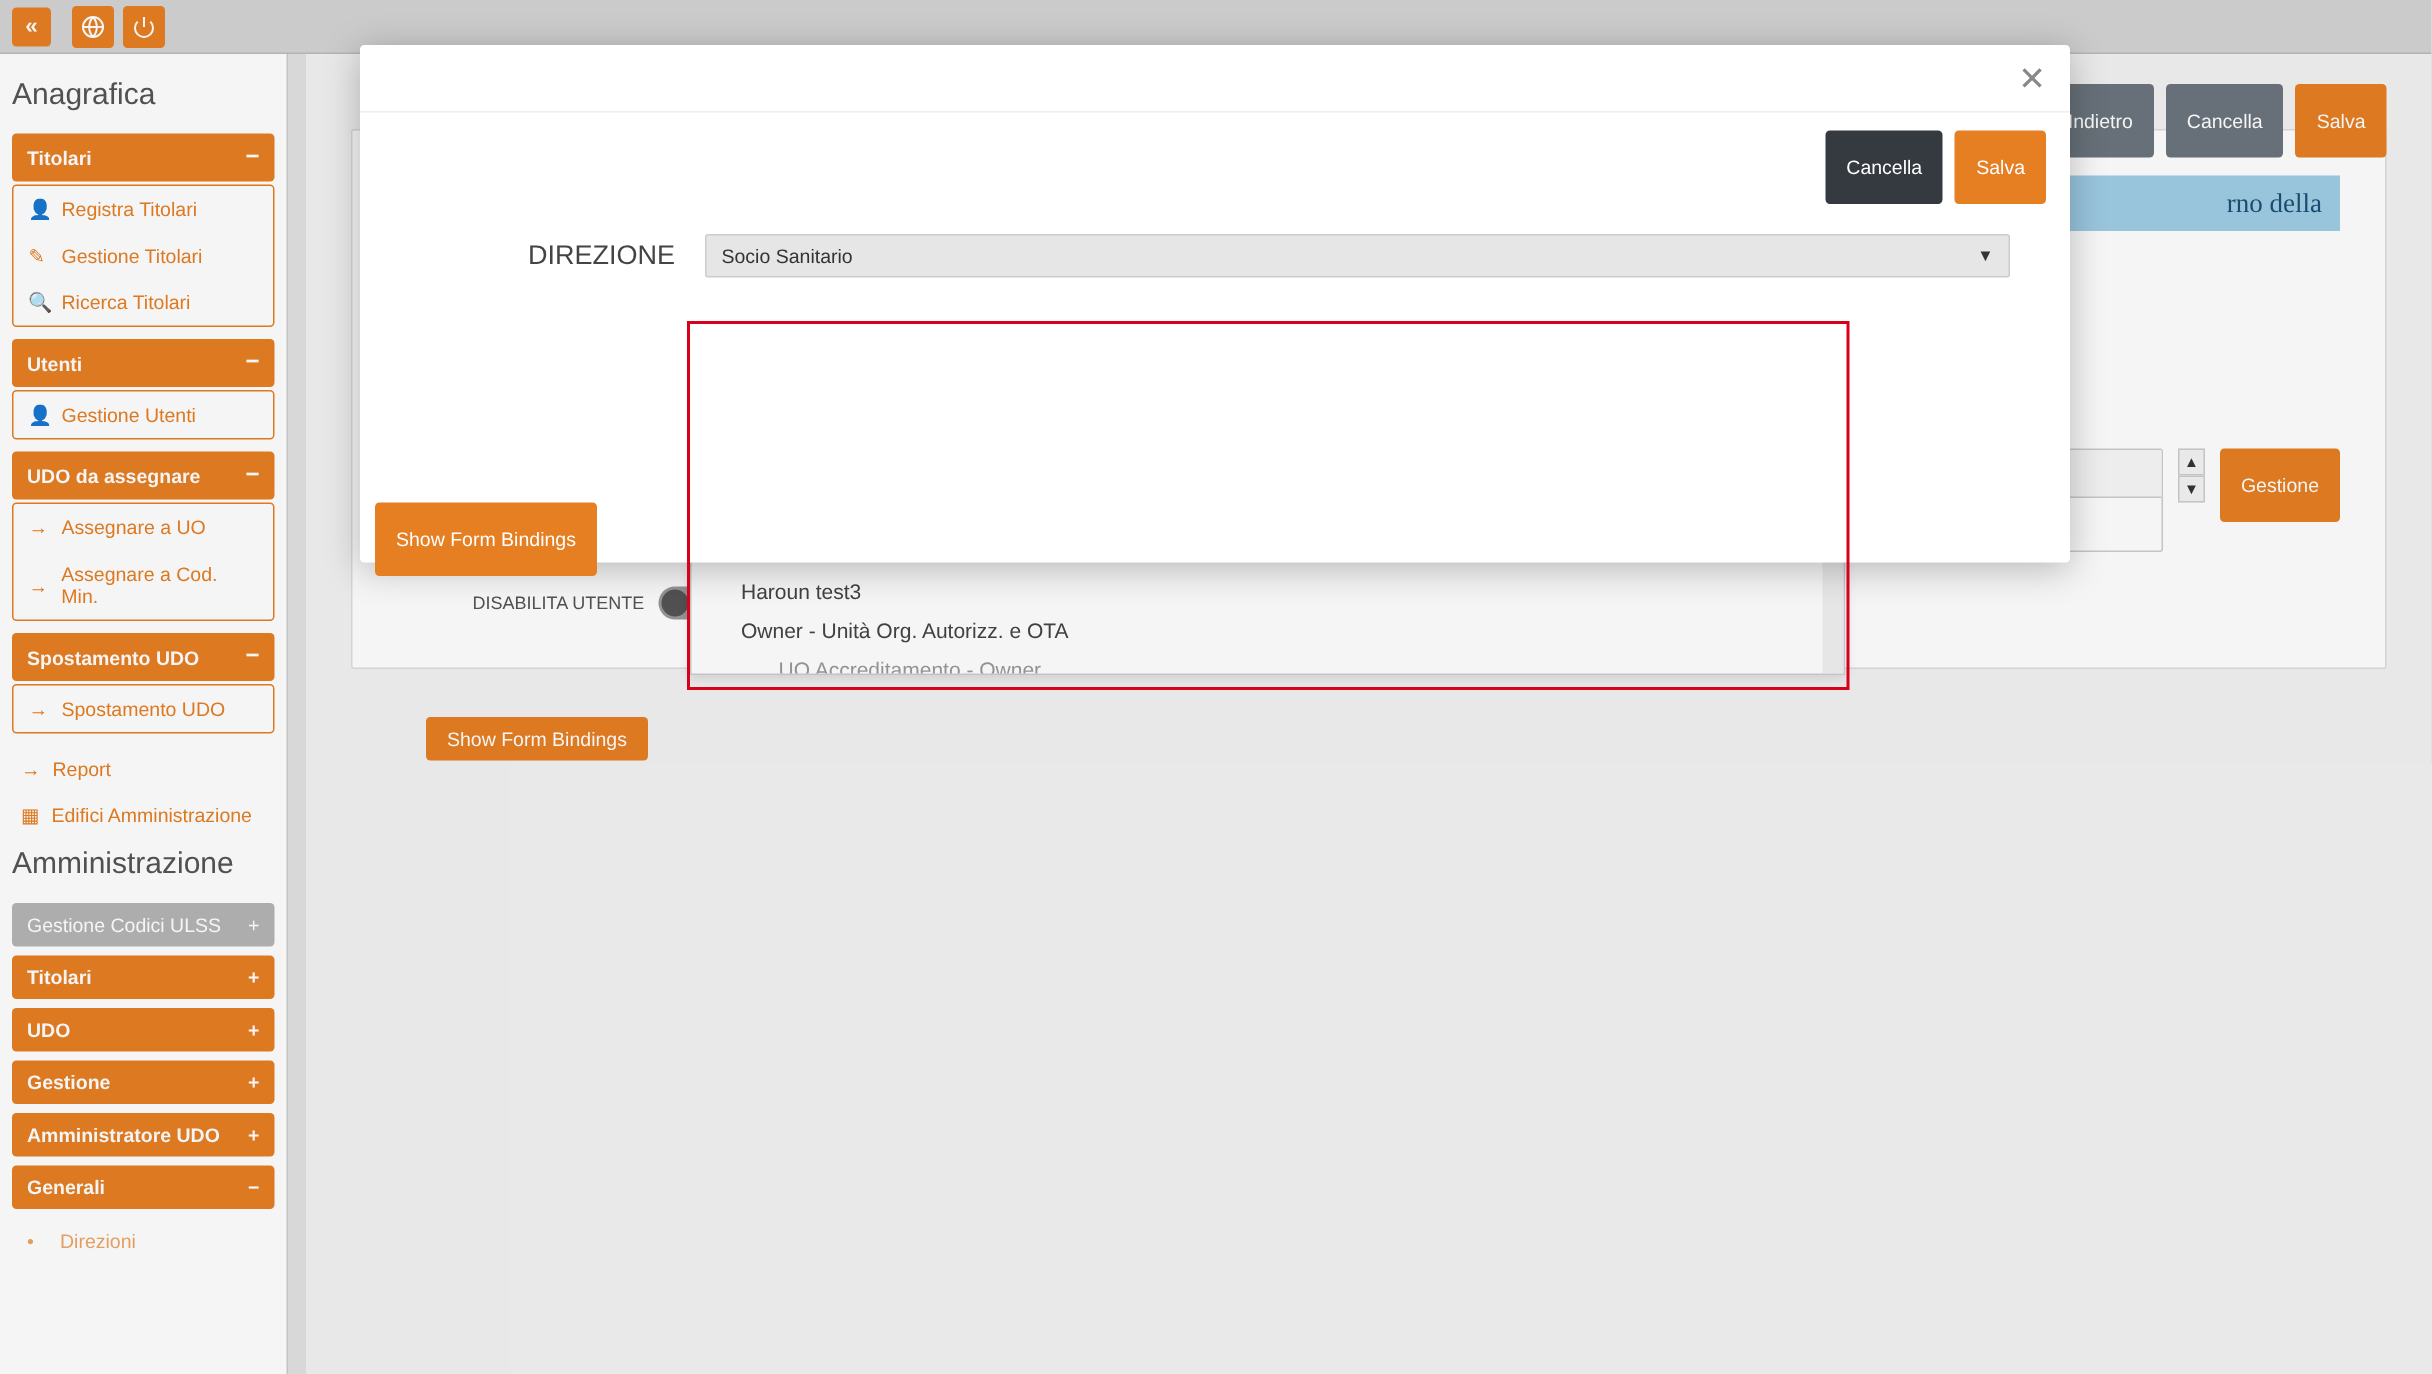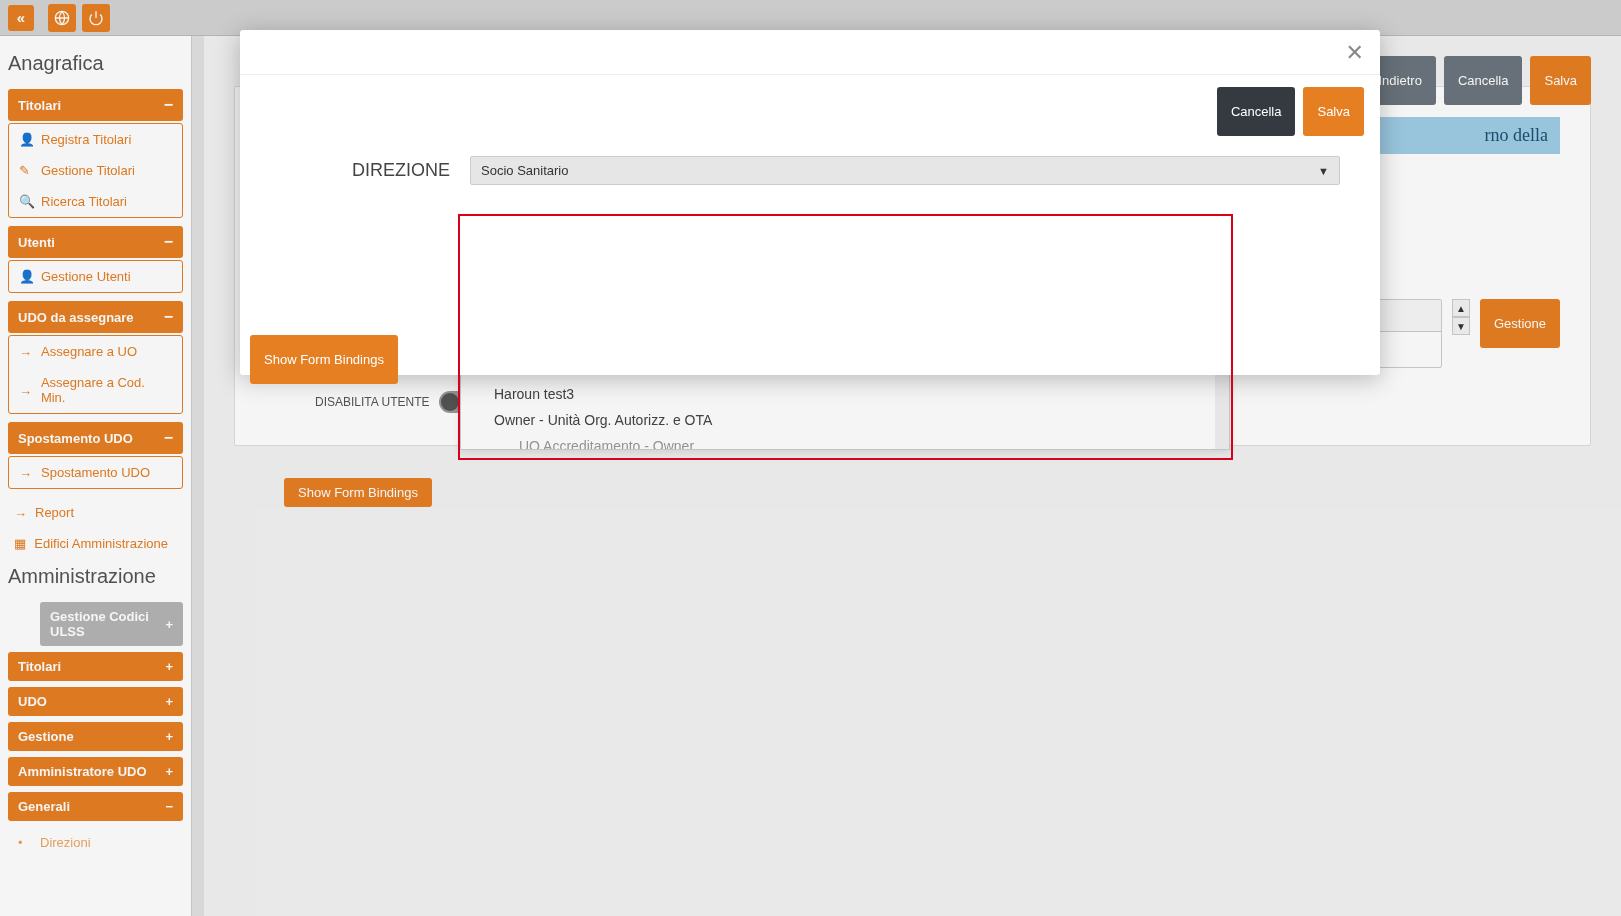--- a/index.html
+++ b/index.html
@@ -19,21 +19,21 @@
 
 
 .side-heading { color:#555; font-size:20px; font-weight:normal; margin:6px 0 14px; }
 .panel-head { background:#e67e22; color:#fff; padding:7px 10px; border-radius:3px; display:flex; justify-content:space-between; align-items:center; cursor:pointer; font-weight:bold; font-size:13px; margin-bottom:2px; }
 .panel-head .toggle { font-size:16px; font-weight:bold; }
 .panel-body { border:1px solid #e67e22; border-radius:3px; margin-bottom:8px; }
 .panel-item { color:#e67e22; padding:8px 10px; cursor:pointer; display:flex; align-items:center; gap:8px; font-size:13px; }
 .panel-item .ic { width:14px; display:inline-block; }
 .side-link { color:#e67e22; padding:8px 6px; cursor:pointer; display:flex; align-items:center; gap:8px; }
 .collapsed-head { background:#e67e22; color:#fff; padding:7px 10px; border-radius:3px; display:flex; justify-content:space-between; align-items:center; cursor:pointer; font-weight:bold; font-size:13px; margin-bottom:6px; }
-.collapsed-gray { background:#b5b5b5; color:#fff; padding:7px 10px; border-radius:3px; display:flex; justify-content:space-between; align-items:center; cursor:pointer; font-weight:bold; font-size:13px; margin-bottom:6px;margin-left:32px; }
+.collapsed-gray { background:#b5b5b5; color:#fff; padding:7px 10px; border-radius:3px; display:flex; justify-content:space-between; align-items:center; cursor:pointer; font-weight:normal; font-size:13px; margin-bottom:6px; }
 
 
 .page-actions { position:absolute; top:20px; right:30px; display:flex; gap:8px; }
 .btn { padding:17px 14px; border-radius:3px; border:none; cursor:pointer; font-size:13px; }
 .btn-gray { background:#6c757d; color:#fff; }
 .btn-orange { background:#e67e22; color:#fff; }
 .btn-dark { background:#343a40; color:#fff; }
 
 .form-area { background:#fff; margin:50px 30px 20px; padding:20px 30px 30px; border:1px solid #ddd; border-radius:2px; }
 .highlight-bar { background:#9fcce5; color:#1b5073; font-size:18px; padding:8px 12px; margin:10px 0 20px; display:flex; align-items:center; }

